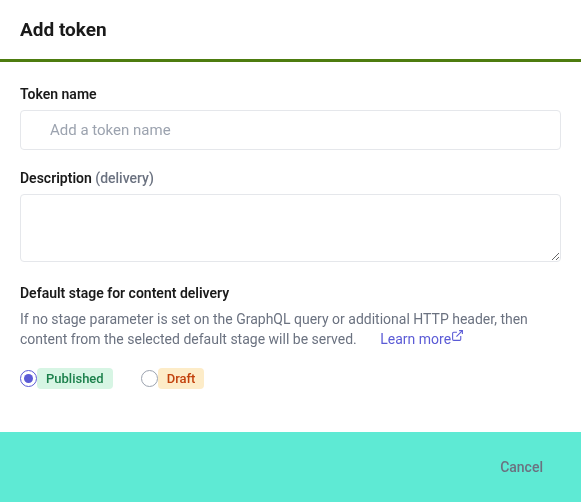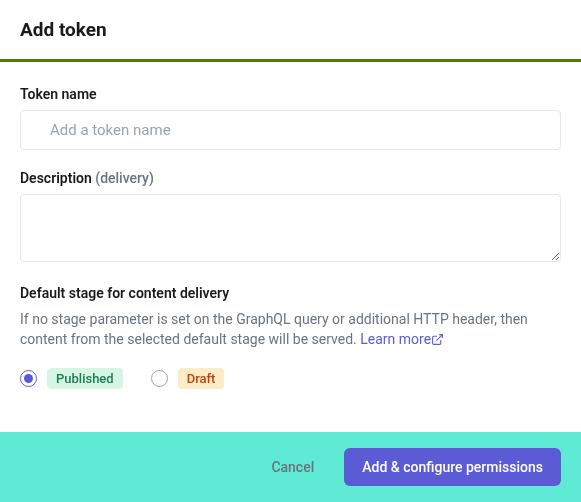--- a/index.html
+++ b/index.html
@@ -50,39 +50,38 @@
   .help-text {
     font-size: 14px;
     color: #6b7280;
     margin-top: 8px;
     line-height: 1.45;
   }
   .learn-more {
     color: #5b5bd6;
     text-decoration: none;
     display: inline-flex;
-    align-items: center;
+    margin-left: 20px;
   }
   .ext-icon {
     width: 13px;
     height: 13px;
     stroke: #5b5bd6;
     fill: none;
     stroke-width: 2;
   }
   .radio-row {
     display: flex;
     gap: 28px;
     margin-top: 18px;
     align-items: center;
   }
   .radio-item {
     display: inline-flex;
     align-items: center;
-    gap: 10px;
     cursor: pointer;
   }
   .radio-circle {
     width: 17px;
     height: 17px;
     border-radius: 50%;
     border: 1.5px solid #9ca3af;
     display: inline-flex;
     align-items: center;
     justify-content: center;
@@ -169,14 +168,13 @@
         <span class="radio-circle"></span>
         <span class="badge badge-draft">Draft</span>
       </label>
     </div>
   </div>
 
 </div>
 
 <div class="footer">
   <button class="btn btn-secondary">Cancel</button>
-  <button class="btn btn-primary">Add &amp; configure permissions</button>
 </div>
 
 </body></html>

